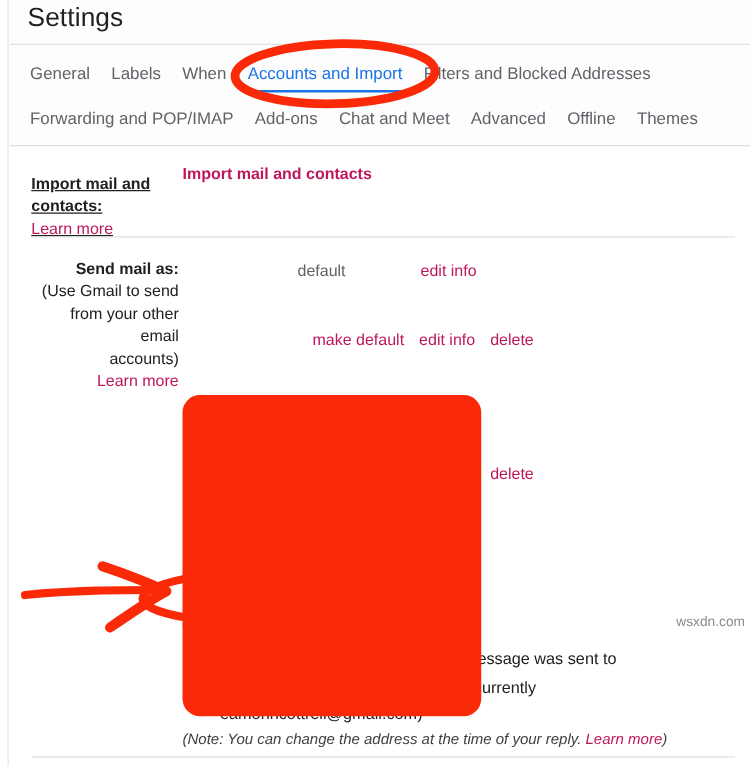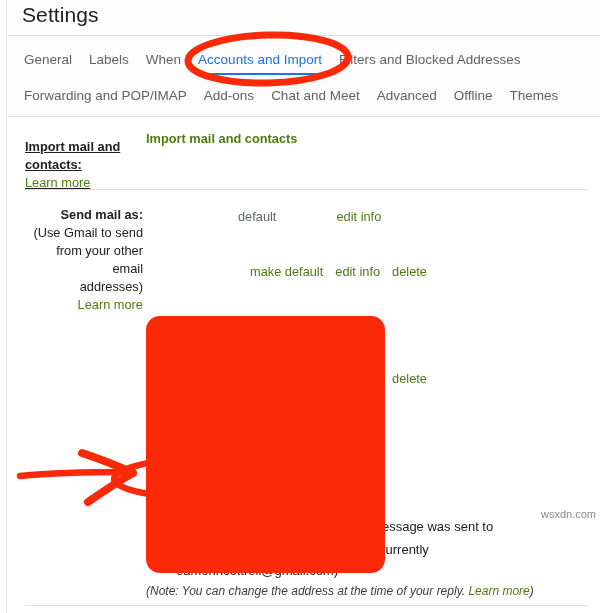--- a/index.html
+++ b/index.html
@@ -107,21 +107,21 @@
     position: absolute;
     left: 17px;
     width: 118px;
     font-size: 12.8px;
     line-height: 18px;
     color: #202124;
   }
   .col-label b { font-weight: bold; }
 
   .link {
-    color: #4d7c0f;
+    color: #be185d;
     cursor: pointer;
     text-decoration: none;
   }
   .link.bold { font-weight: bold; }
 
   .col-main {
     position: absolute;
     left: 138px;
     font-size: 12.8px;
     line-height: 18px;
@@ -186,21 +186,21 @@
     height: 257px;
     background: #FA2A08;
     border-radius: 14px;
     z-index: 40;
   }
   .ann { position: absolute; z-index: 50; pointer-events: none; }
 
   .watermark {
     position: absolute;
     right: 4px;
-    bottom: 4px;
+    bottom: 20px;
     font-size: 11px;
     color: #8a8a8a;
     font-family: "Liberation Sans", sans-serif;
     margin-left: 40px;
   }
 </style>
 </head>
 <body>
 
 <div id="root">
@@ -230,21 +230,21 @@
     <div class="col-main" style="top:12px;">
       <div class="link bold">Import mail and contacts</div>
     </div>
 
     <div class="hr" style="top:71px;"></div>
 
     <div class="col-label" style="top:88px;text-align:right;">
       <b>Send mail as:</b><br>
       <span>(Use Gmail to send</span><br>
       <span>from your other email</span><br>
-      <span>addresses)</span><br>
+      <span>accounts)</span><br>
       <span class="link">Learn more</span>
     </div>
 
     <div class="redbox"></div>
 
     <div class="actions" style="left:230px; top:91px;">
       <span class="gray">default</span><span style="display:inline-block;width:36px"></span><span class="link">edit info</span>
     </div>
 
     <div class="actions" style="left:242px; top:146px;">

